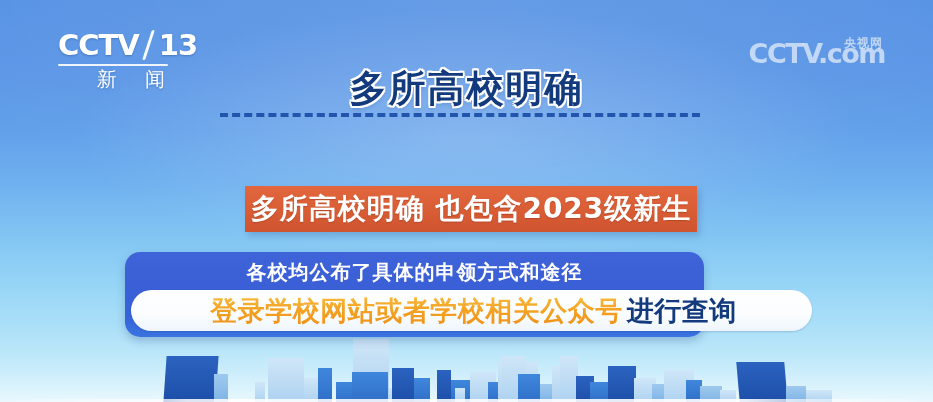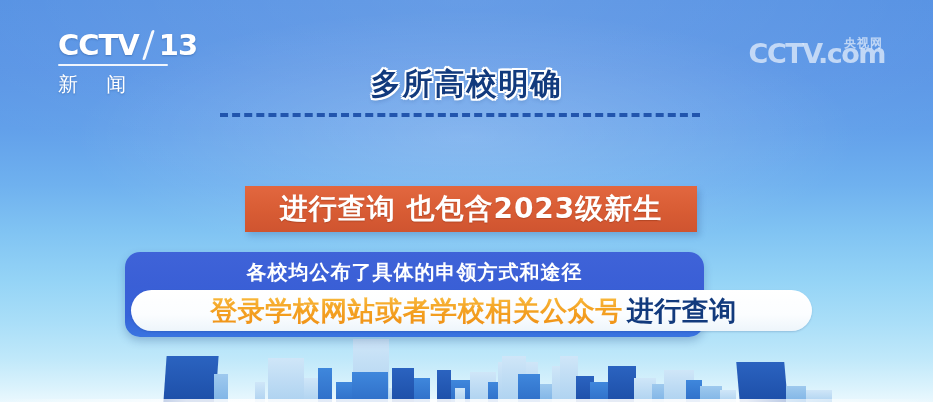--- a/index.html
+++ b/index.html
@@ -51,21 +51,21 @@
     content:"";position:absolute;left:8px;top:2px;width:3px;height:30px;
     background:#ffffff;transform:skewX(-18deg);opacity:.95;border-radius:2px;
   }
   #cctv-logo .num{
     font-size:29px;font-weight:bold;line-height:30px;letter-spacing:-1px;
   }
   #cctv-logo .underline{
     width:110px;height:2px;background:rgba(255,255,255,.9);margin-top:2px;border-radius:2px;
   }
   #cctv-logo .row2{
-    margin-top:5px;font-size:20px;letter-spacing:11px;text-align:left;width:118px;
+    font-size:20px;letter-spacing:11px;text-align:right;width:118px;
     font-weight:500;
   }
 
   
   #watermark{
     position:absolute;right:48px;top:32px;height:46px;
     color:rgba(255,255,255,.62);
     margin-top:7px;
   }
   #watermark .wm-main{
@@ -74,21 +74,21 @@
   }
   #watermark .wm-cn{
     position:absolute;right:2px;top:-4px;font-size:12px;letter-spacing:1px;
     color:rgba(255,255,255,.60);
     font-weight:bold;
   }
 
   
   #headline{
     position:absolute;left:0;top:64px;width:933px;text-align:center;
-    font-size:30px;font-weight:bold;letter-spacing:2px;
+    font-size:37px;font-weight:bold;letter-spacing:2px;
     color:#123a7d;
     -webkit-text-stroke:0px;
     text-shadow:
       -1.6px -1.6px 0 #ffffff,  1.6px -1.6px 0 #ffffff,
       -1.6px  1.6px 0 #ffffff,  1.6px  1.6px 0 #ffffff,
        0 -1.8px 0 #ffffff, 0 1.8px 0 #ffffff,
       -1.8px 0 0 #ffffff, 1.8px 0 0 #ffffff,
        0 3px 4px rgba(10,45,100,.25);
   }
 
@@ -227,21 +227,21 @@
     <div class="wm-main">CCTV.com</div>
     <div class="wm-cn">央视网</div>
   </div>
 
   <div id="headline">多所高校明确</div>
 
   <div id="divider"></div>
 
 
   <div id="band-orange">
-    <div class="txt">进行查询  也包含2023级新生</div>
+    <div class="txt">多所高校明确  也包含2023级新生</div>
   </div>
 
   <div id="panel-blue">
     <div class="line1">各校均公布了具体的申领方式和途径</div>
     <div id="panel-pill">
       <span class="t-orange">登录学校网站或者学校相关公众号</span>
       <span class="t-blue">进行查询</span>
     </div>
   </div>
 

